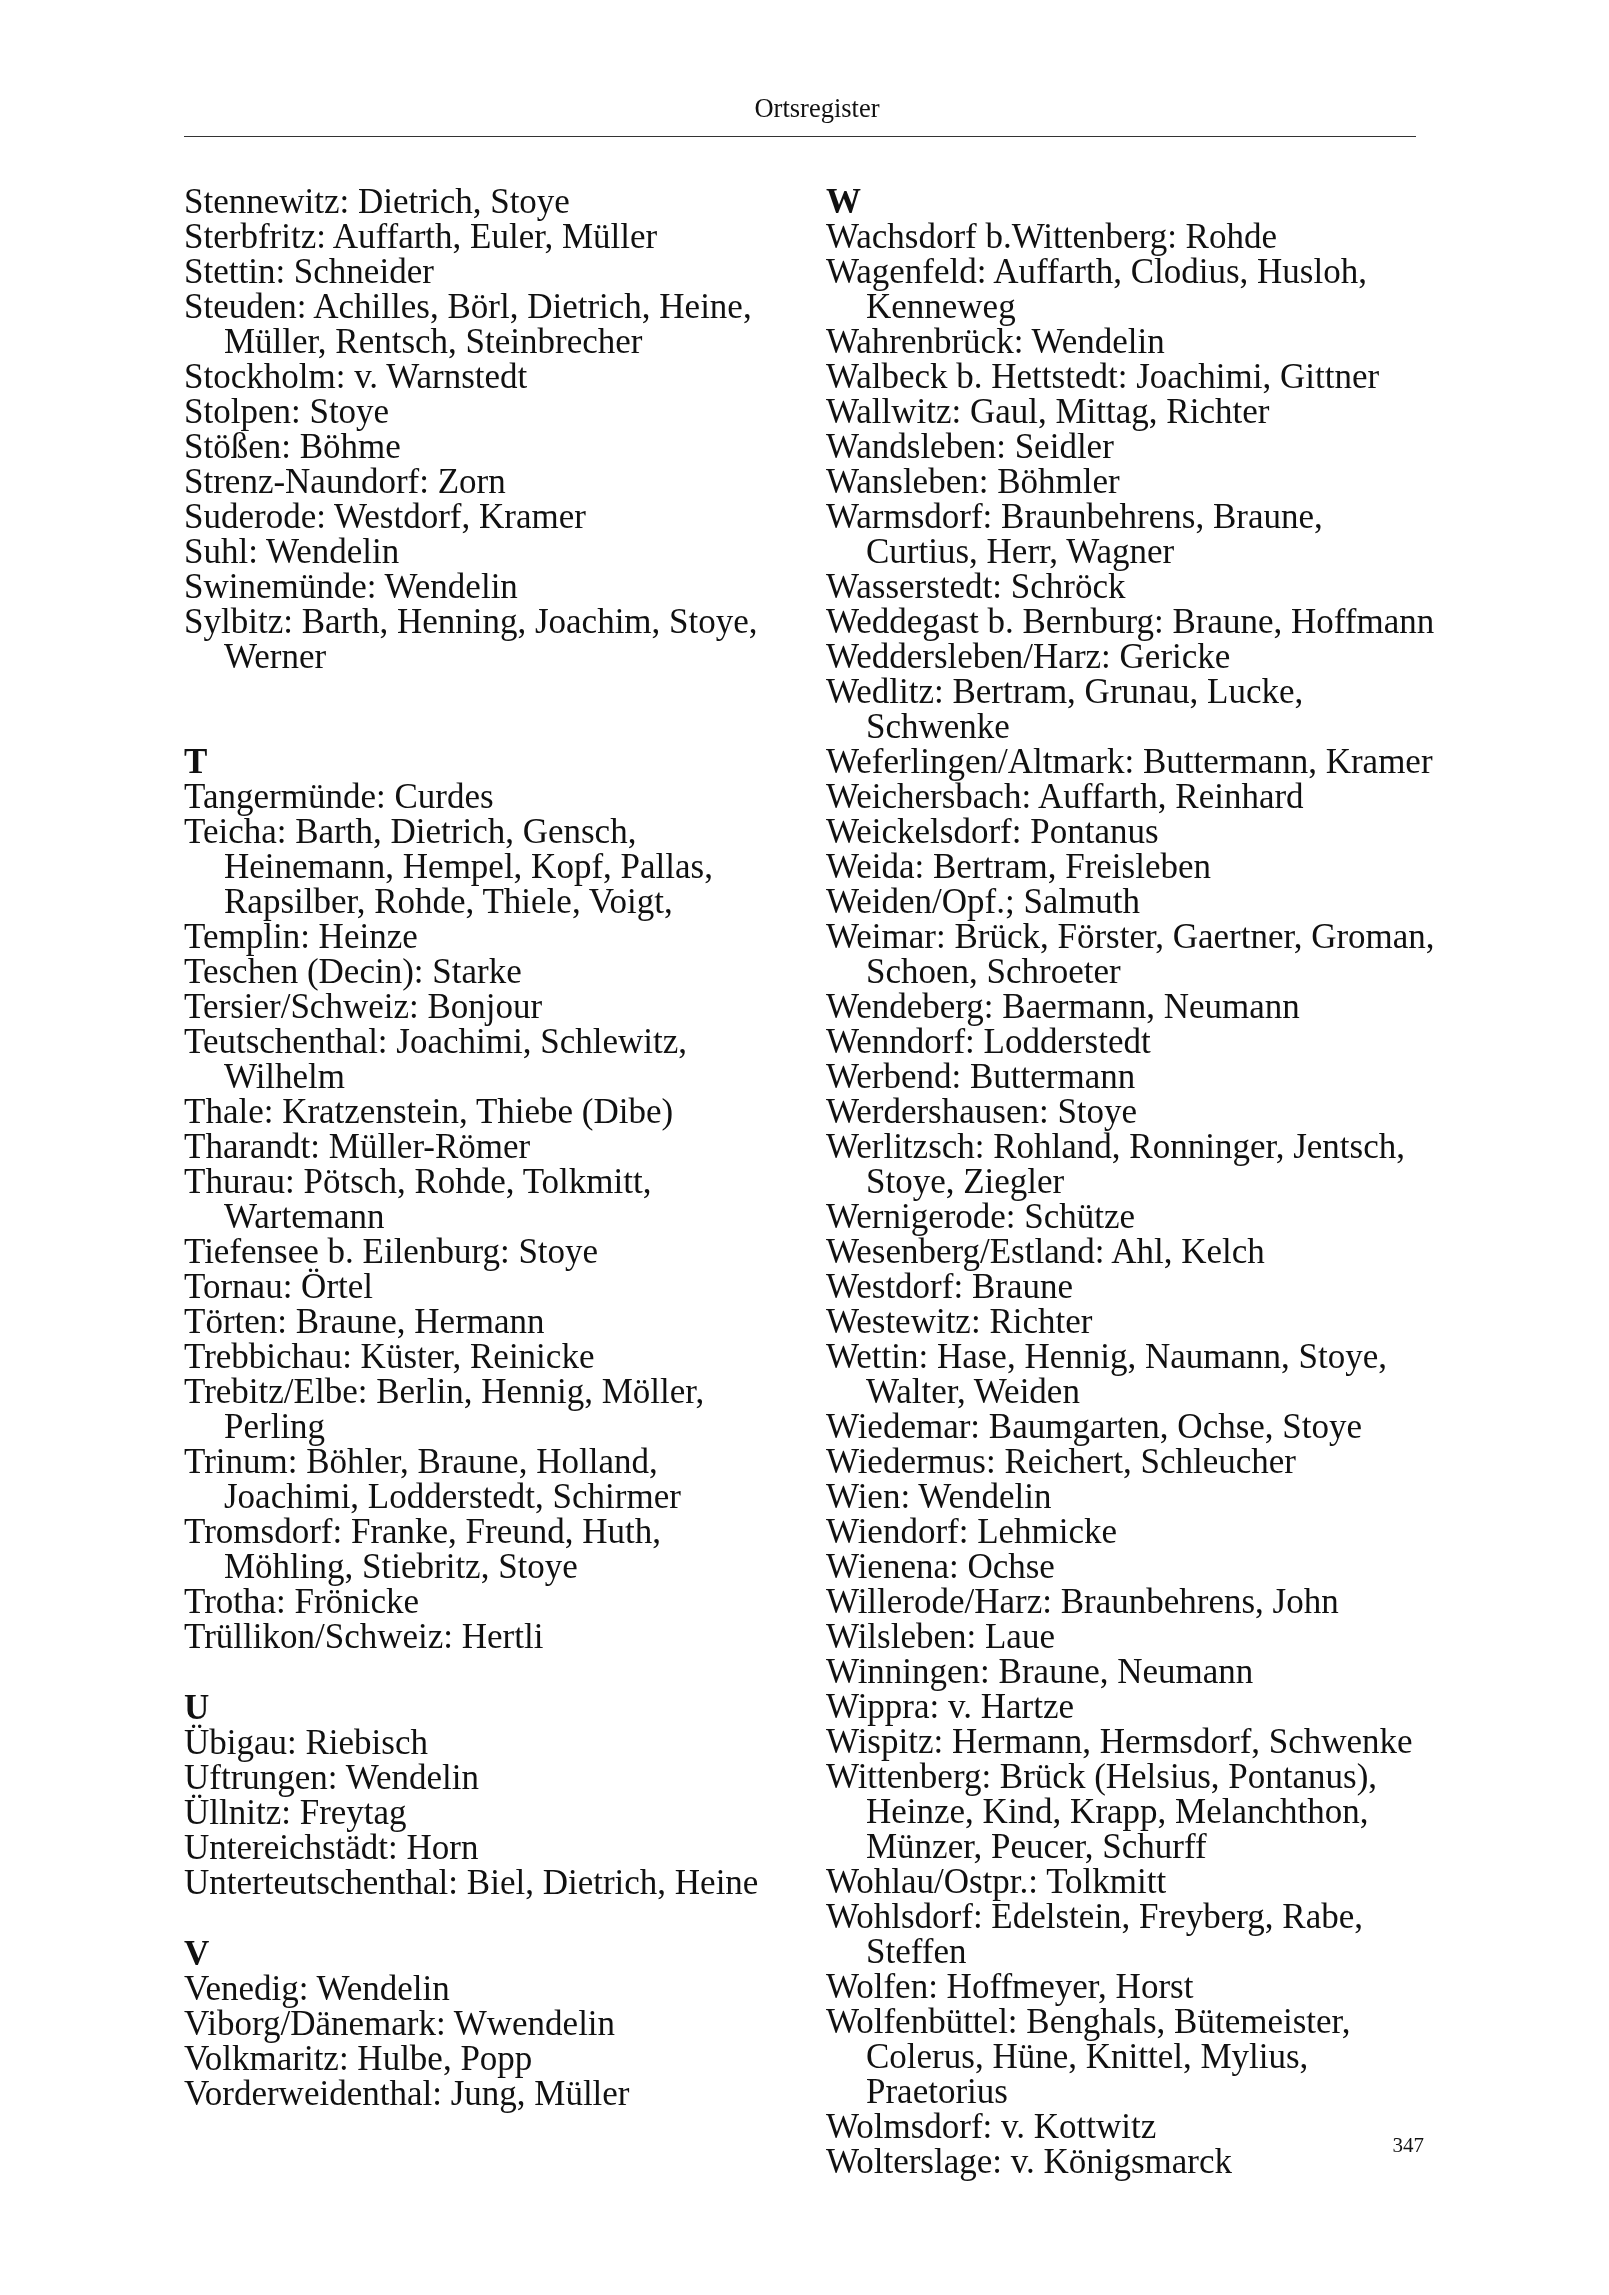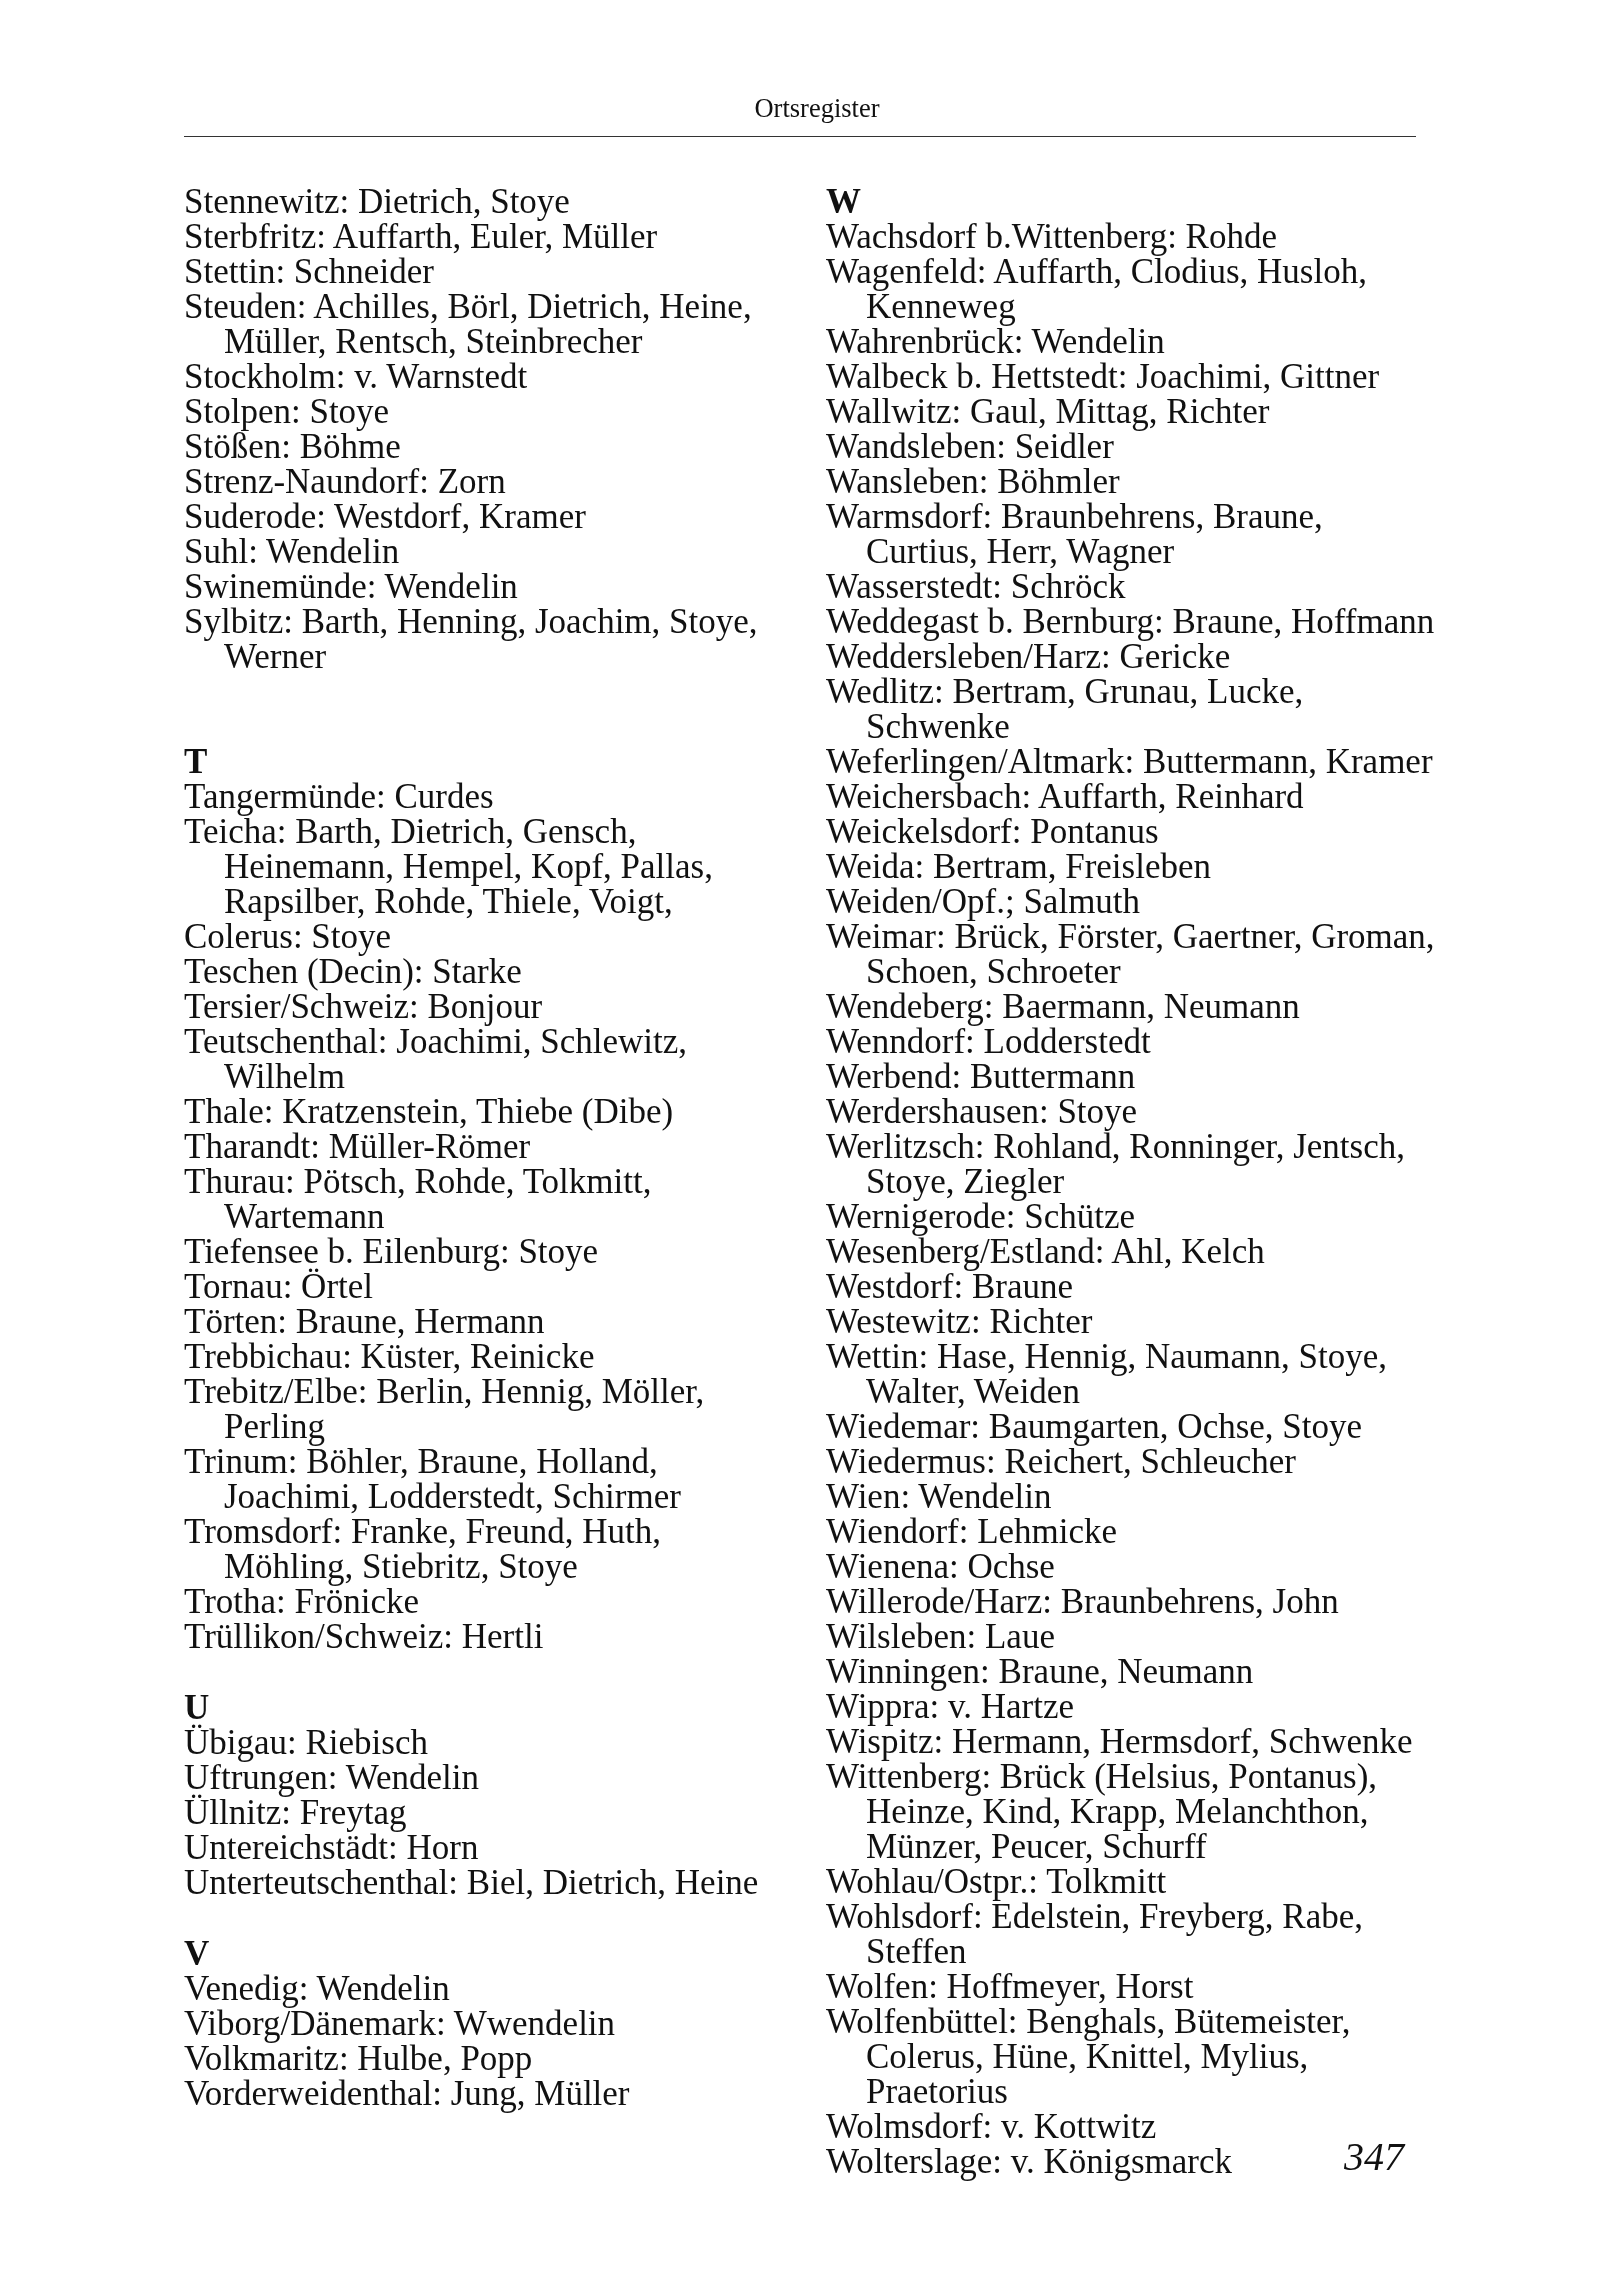--- a/index.html
+++ b/index.html
@@ -19,21 +19,21 @@
     position: absolute; top: 184px; width: 612px;
     font-size: 35px; line-height: 35px;
   }
   .col.left { left: 184px; }
   .col.right { left: 826px; }
   .entry { margin: 0; padding-left: 40px; text-indent: -40px; }
   .letter { font-weight: bold; margin: 0; }
   .gap-lg { height: 70px; }
   .gap-sm { height: 36px; }
   .page-number {
-    position: absolute; right: 206px; top: 2133px; font-size: 40px; font-style: italic;
+    position: absolute; right: 186px; top: 2133px; font-size: 21px;
   }
 </style>
 </head>
 <body>
 
 <div class="running-head">Ortsregister</div>
 <div class="rule"></div>
 
 <div class="col left">
   <div>
@@ -48,21 +48,21 @@
       <p class="entry">Suderode: Westdorf, Kramer</p>
       <p class="entry">Suhl: Wendelin</p>
       <p class="entry">Swinemünde: Wendelin</p>
       <p class="entry">Sylbitz: Barth, Henning, Joachim, Stoye, Werner</p>
     </div>
   <div class="gap-lg"></div>
   <p class="letter">T</p>
   <div>
       <p class="entry">Tangermünde: Curdes</p>
       <p class="entry">Teicha: Barth, Dietrich, Gensch, Heinemann, Hempel, Kopf, Pallas, Rapsilber, Rohde, Thiele, Voigt,</p>
-      <p class="entry">Colerus: Stoye</p>
+      <p class="entry">Templin: Heinze</p>
       <p class="entry">Teschen (Decin): Starke</p>
       <p class="entry">Tersier/Schweiz: Bonjour</p>
       <p class="entry">Teutschenthal: Joachimi, Schlewitz, Wilhelm</p>
       <p class="entry">Thale: Kratzenstein, Thiebe (Dibe)</p>
       <p class="entry">Tharandt: Müller-Römer</p>
       <p class="entry">Thurau: Pötsch, Rohde, Tolkmitt, Wartemann</p>
       <p class="entry">Tiefensee b. Eilenburg: Stoye</p>
       <p class="entry">Tornau: Örtel</p>
       <p class="entry">Törten: Braune, Hermann</p>
       <p class="entry">Trebbichau: Küster, Reinicke</p>

